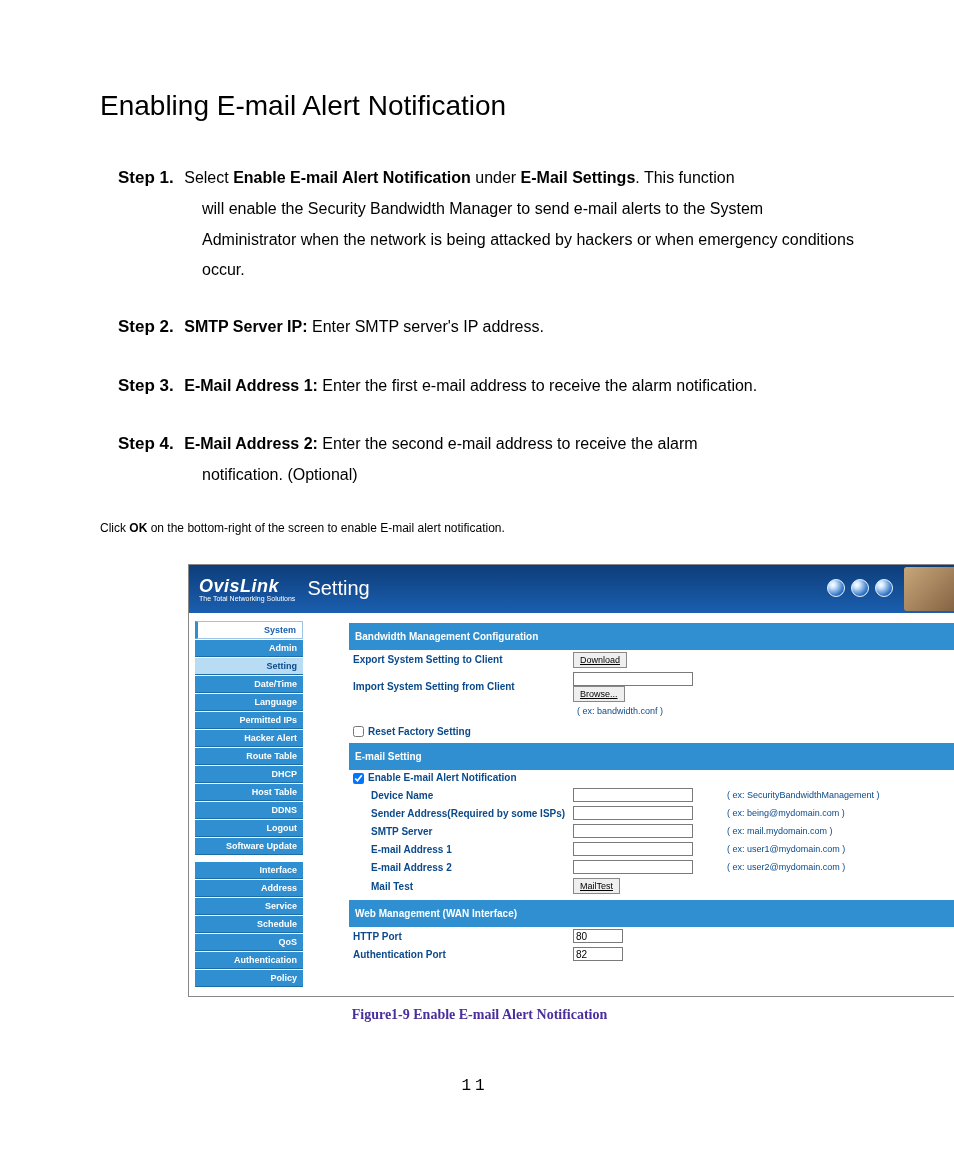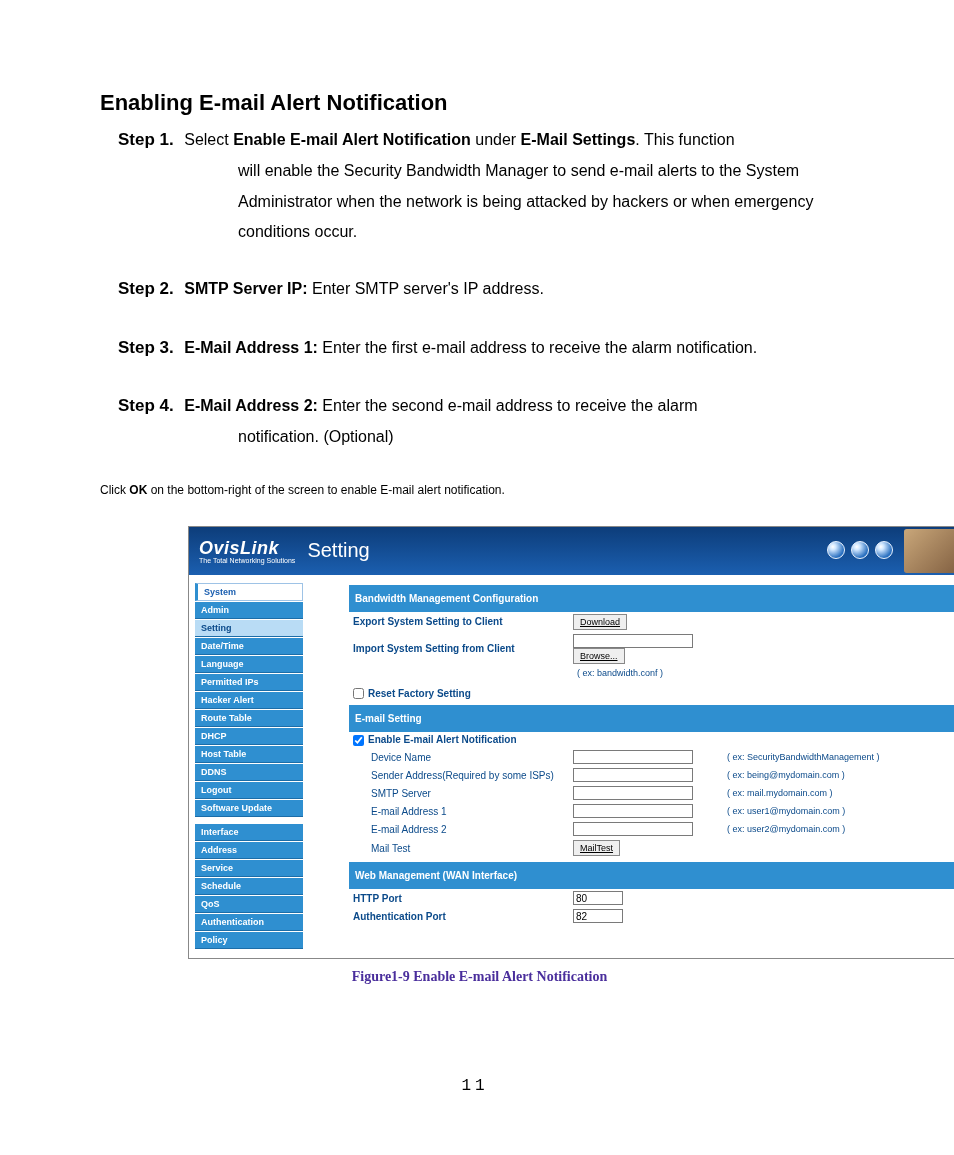--- a/index.html
+++ b/index.html
@@ -6,39 +6,39 @@
   body {
     width: 954px;
     height: 1155px;
     background: #fff;
     font-family: Arial, Helvetica, sans-serif;
     color: #000;
     position: relative;
     padding: 90px 95px 0 100px;
   }
   h2.page-title {
-    font-size: 22px;
-    font-weight: bold;
-    margin-bottom: 8px;
+    font-size: 28px;
+    font-weight: normal;
+    margin-bottom: 40px;
   }
   .step-block {
     margin: 0 0 26px 18px;
     font-size: 16px;
     line-height: 1.9;
   }
   .step-label {
     font-family: Arial, Helvetica, sans-serif;
     font-weight: 900;
     font-size: 17px;
     margin-right: 6px;
   }
   .step-body { display: inline; }
   .step-continue {
     display: block;
-    margin-left: 120px;
+    margin-left: 84px;
   }
   .step-body b { font-weight: bold; }
   .click-ok {
     font-size: 12px;
     margin: 8px 0 24px 0;
     line-height: 1.9;
   }
   
   .shot {
     margin: 8px 0 0 88px;
@@ -97,20 +97,21 @@
     border-radius: 4px 4px 60px 4px;
   }
   .shot-body {
     display: flex;
     min-height: 312px;
   }
   .sidebar {
     width: 120px;
     padding: 8px 6px;
     background: #fff;
+    text-align: right;
   }
   .sb-item {
     display: block;
     color: #fff;
     background: #2f8fd0;
     padding: 3px 6px;
     margin-bottom: 1px;
     font-size: 9px;
     font-weight: bold;
     border-bottom: 1px solid #1c6da8;
@@ -141,21 +142,21 @@
     margin-top: 4px;
   }
   .row {
     display: flex;
     align-items: center;
     padding: 2px 0 2px 4px;
     font-size: 10px;
     color: #0b4a8a;
   }
   .row .lbl { font-weight: bold; flex: 0 0 220px; }
-  .row.indent .lbl { padding-left: 18px; flex: 0 0 220px; font-weight: normal; color:#0b4a8a; }
+  .row.indent .lbl { padding-left: 18px; flex: 0 0 220px; font-weight: bold; color:#0b4a8a; }
   .row .ctrl { flex: 0 0 150px; }
   .row .hint { color: #0b4a8a; font-size: 9px; flex:1; padding-left:4px; }
   input.txt {
     width: 120px;
     height: 14px;
     border: 1px solid #7a7a7a;
     font-size: 10px;
     background: #fff;
   }
   input.port {

